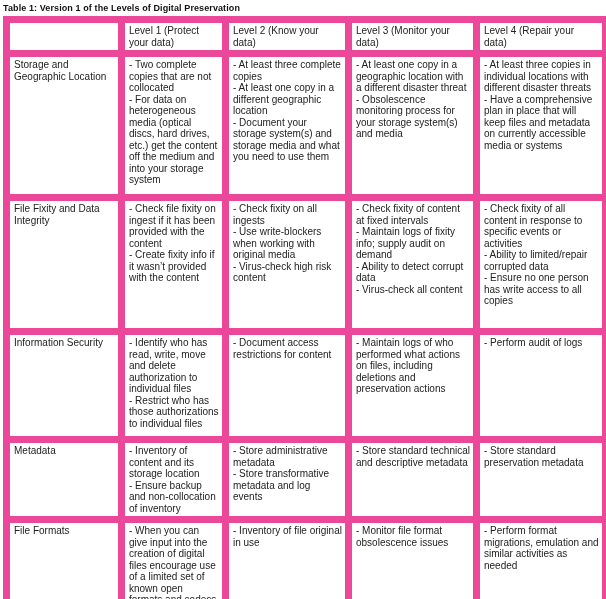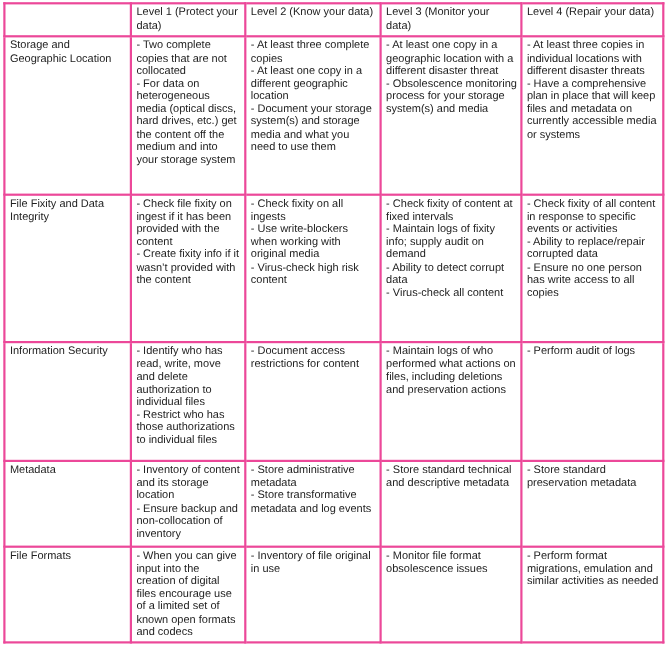--- a/index.html
+++ b/index.html
@@ -23,21 +23,21 @@
     table-layout: fixed;
     width: 599px;
     margin-left: 1px;
   }
   table.levels col.c0 { width: 115px; }
   table.levels col.c1 { width: 104px; }
   table.levels col.c2 { width: 123px; }
   table.levels col.c3 { width: 128px; }
   table.levels col.c4 { width: 129px; }
   table.levels th, table.levels td {
-    border: 2px solid #ec4899;
+    border: 7px solid #ec4899;
     vertical-align: top;
     text-align: left;
     font-size: 10px;
     font-weight: normal;
     line-height: 11.5px;
     padding: 2px 3px 2px 4px;
     overflow: hidden;
   }
   tr.r-head   { height: 30px; }
   tr.r-storage{ height: 144px; }
@@ -45,20 +45,21 @@
   tr.r-infosec{ height: 108px; }
   tr.r-meta   { height: 78px; margin-top: 14px; }
   tr.r-formats{ height: 84px; margin-left: 33px; }
   .bullet { margin: 0; }
 </style>
 </head>
 <body>
 
 <div class="page">
 
+  <div class="table-title">Table 1: Version 1 of the Levels of Digital Preservation</div>
 
   <table class="levels">
     <colgroup>
       <col class="c0">
         <col class="c1">
         <col class="c2">
         <col class="c3">
         <col class="c4">
     </colgroup>
     <tbody>
@@ -103,21 +104,21 @@
             <div class="bullet">- Virus-check high risk content</div>
           </td>
         <td>
             <div class="bullet">- Check fixity of content at fixed intervals</div>
             <div class="bullet">- Maintain logs of fixity info; supply audit on demand</div>
             <div class="bullet">- Ability to detect corrupt data</div>
             <div class="bullet">- Virus-check all content</div>
           </td>
         <td>
             <div class="bullet">- Check fixity of all content in response to specific events or activities</div>
-            <div class="bullet">- Ability to replace/repair corrupted data</div>
+            <div class="bullet">- Ability to limited/repair corrupted data</div>
             <div class="bullet">- Ensure no one person has write access to all copies</div>
           </td>
       </tr>
 
       <tr class="r-infosec">
         <td>Information Security</td>
         <td>
             <div class="bullet">- Identify who has read, write, move and delete authorization to individual files</div>
             <div class="bullet">- Restrict who has those authorizations to individual files</div>
           </td>

